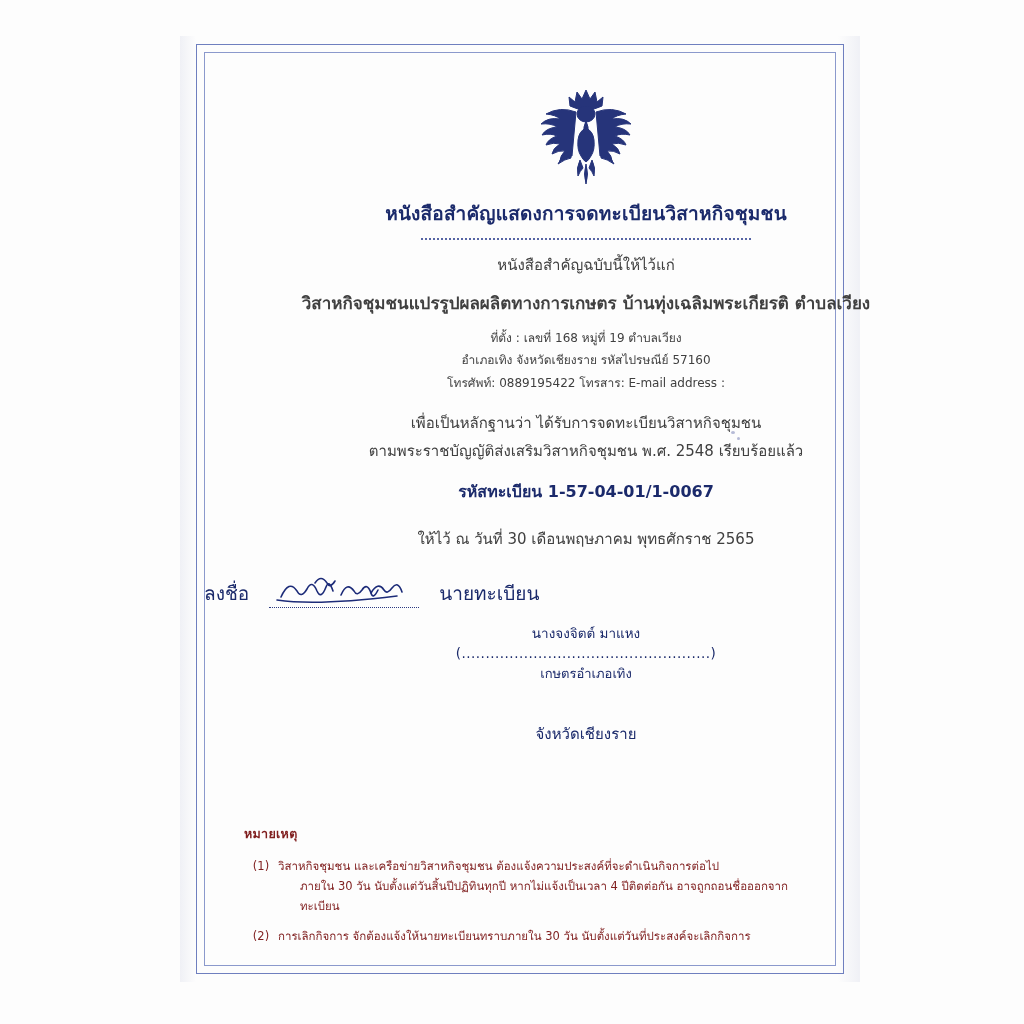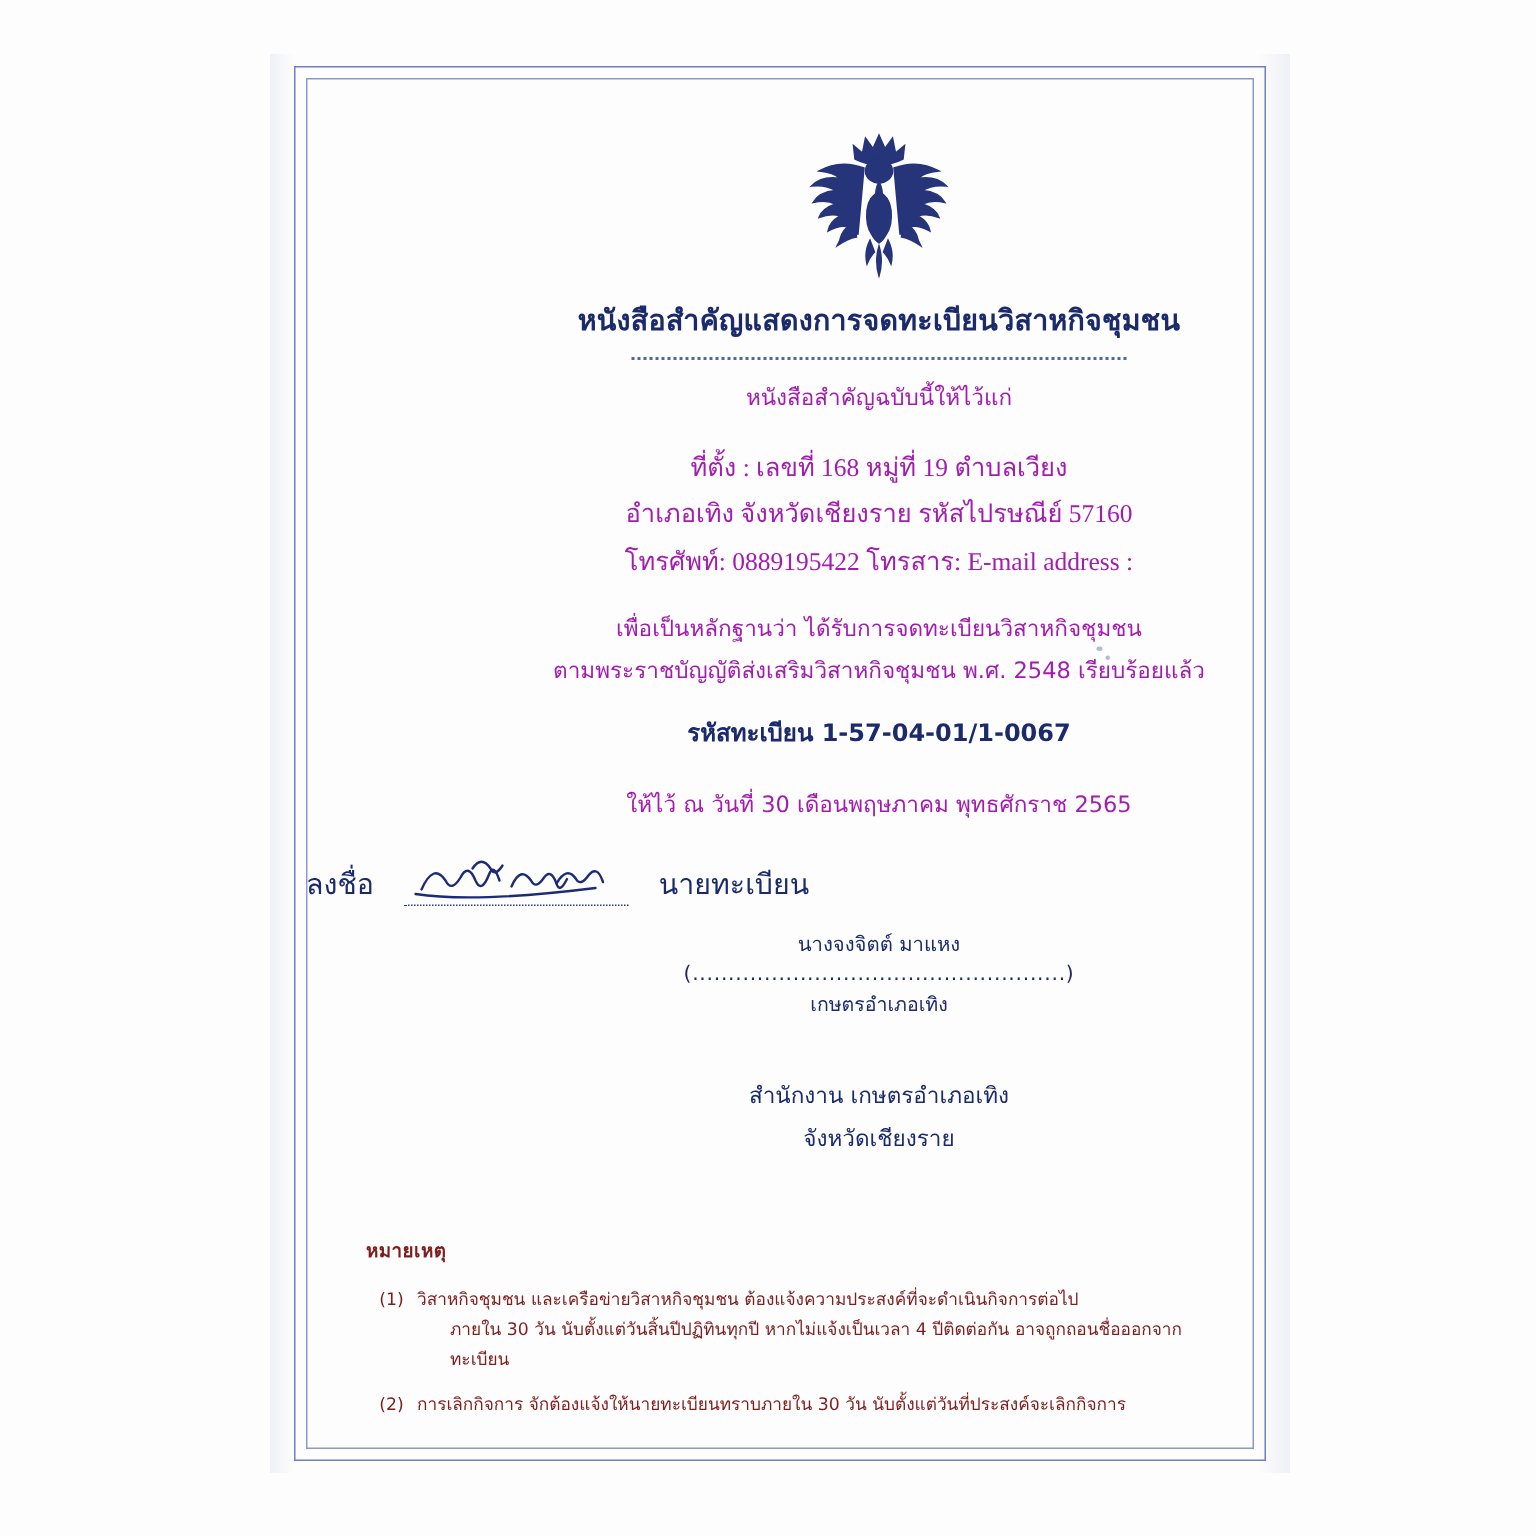--- a/index.html
+++ b/index.html
@@ -83,29 +83,28 @@
   .dotted-rule {
     margin: 10px auto 4px;
     width: 330px;
     border-top: 2px dotted #3a4a95;
     height: 0;
     opacity: .85;
   }
   .line {
     font-size: 15px;
     line-height: 1.85;
-    color: #a21caf;
+    color: #404040;
   }
   .line.big {
     font-size: 17px;
     font-weight: 600;
   }
   .line.small {
-    font-size: 17px;
-    font-family: Liberation Serif, serif;
+    font-size: 12px;
   }
   .gap-s { height: 8px; }
   .gap-m { height: 16px; }
 
   .reg-code {
     font-size: 16px;
     font-weight: 700;
     margin-top: 14px;
   }
   .issued {
@@ -239,20 +238,21 @@
     </div>
 
     <div class="title">หนังสือสำคัญแสดงการจดทะเบียนวิสาหกิจชุมชน</div>
 
     <div class="dotted-rule"></div>
 
     <div class="gap-s"></div>
     <div class="line">หนังสือสำคัญฉบับนี้ให้ไว้แก่</div>
 
     <div class="gap-s"></div>
+    <div class="line big">วิสาหกิจชุมชนแปรรูปผลผลิตทางการเกษตร บ้านทุ่งเฉลิมพระเกียรติ ตำบลเวียง</div>
 
     <div class="gap-s"></div>
     <div class="line small">ที่ตั้ง : เลขที่ 168 หมู่ที่ 19 ตำบลเวียง</div>
     <div class="line small">อำเภอเทิง จังหวัดเชียงราย รหัสไปรษณีย์ 57160</div>
     <div class="line small">โทรศัพท์: 0889195422 โทรสาร: E-mail address :</div>
 
     <div class="gap-m"></div>
     <div class="line">เพื่อเป็นหลักฐานว่า ได้รับการจดทะเบียนวิสาหกิจชุมชน</div>
     <div class="line">ตามพระราชบัญญัติส่งเสริมวิสาหกิจชุมชน พ.ศ. 2548 เรียบร้อยแล้ว</div>
 
@@ -278,21 +278,20 @@
           </svg>
         </span>
         <span class="sign-label">นายทะเบียน</span>
       </div>
       <div class="sign-name">นางจงจิตต์ มาแหง</div>
       <div class="sign-paren">(....................................................)</div>
       <div class="sign-pos">เกษตรอำเภอเทิง</div>
     </div>
 
     <div class="office">
-      <div>สำนักงาน เกษตรอำเภอเทิง</div>
       <div>จังหวัดเชียงราย</div>
     </div>
 
   </div>
 
   <div id="notes">
     <div class="notes-head">
       <span>หมายเหตุ</span>
     </div>
 

